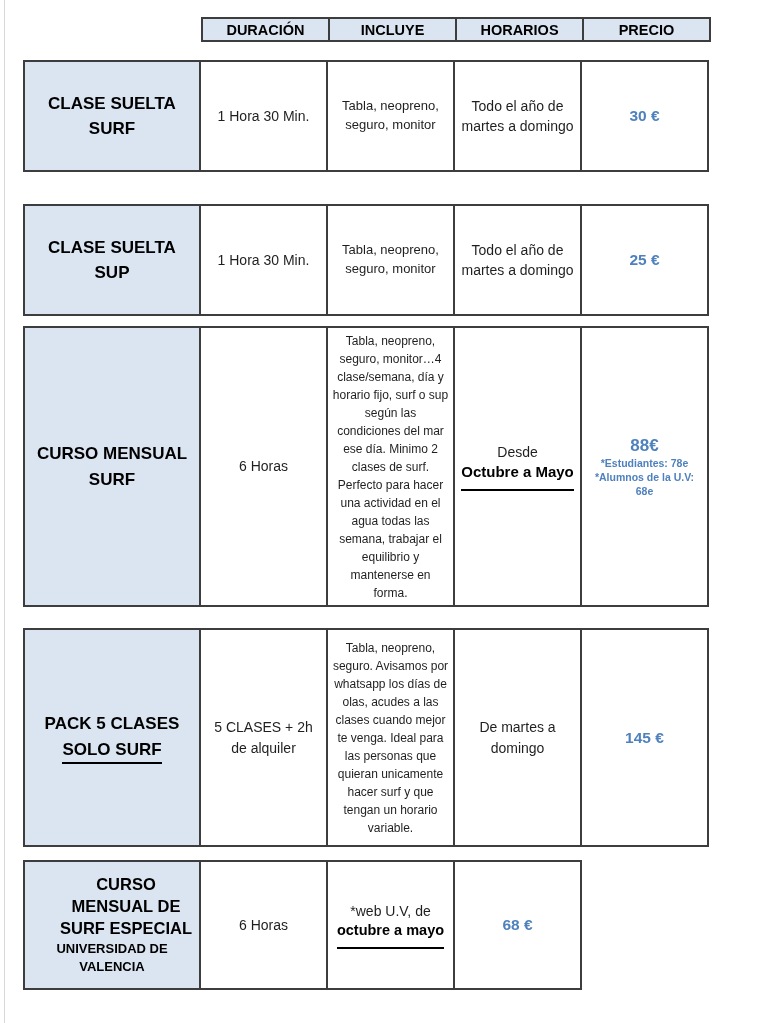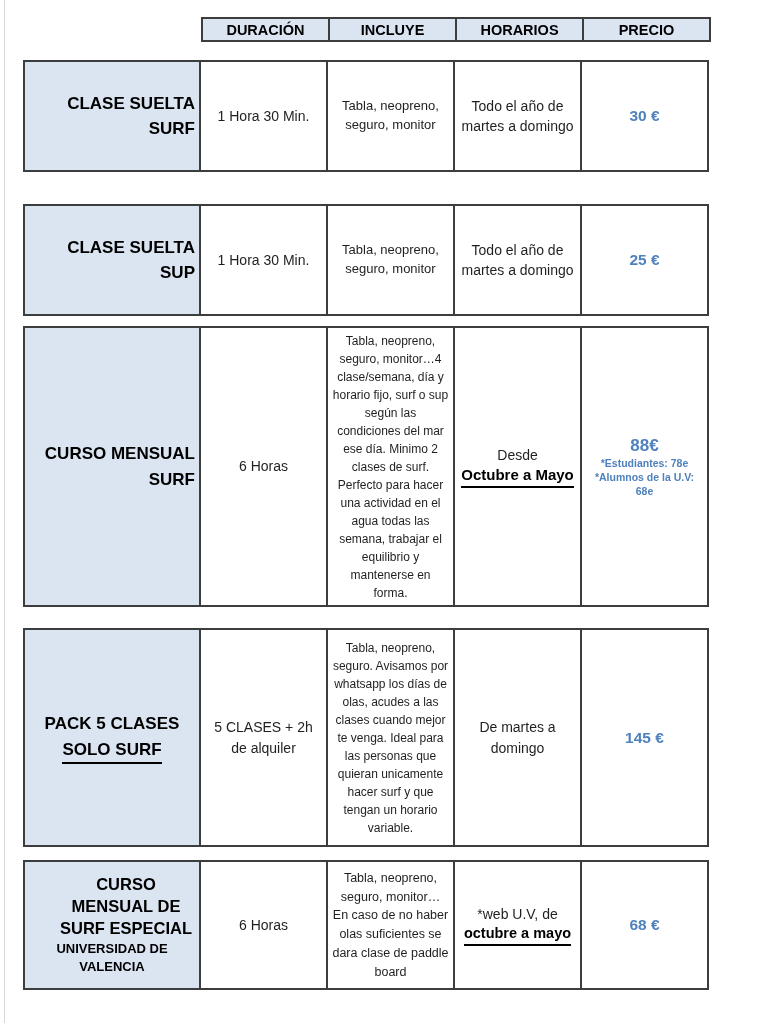--- a/index.html
+++ b/index.html
@@ -24,28 +24,28 @@
   .c{width:129px;}
   .c-label{width:178px;background:var(--cellblue);}
   .hdr{left:201px;top:17px;width:516px;height:25px;}
   .hdr .cell{background:var(--cellblue);font-weight:bold;font-size:14.5px;color:#000;padding:1px 2px;justify-content:center;}
   .row{left:23px;width:694px;}
   .r1{top:60px;height:112px;}
   .r2{top:204px;height:112px;}
   .r3{top:326px;height:281px;}
   .r4{top:628px;height:219px;}
   .r5{top:860px;height:130px;}
-  .course{font-weight:bold;color:#000;font-size:17px;line-height:1.5;text-align:right;}
+  .course{font-weight:bold;color:#000;font-size:17px;line-height:1.5;}
   .course-sub-ul{font-weight:bold;color:#000;font-size:17px;line-height:1.5;
     border-bottom:2.5px solid #000;padding-bottom:0px;display:inline-block;}
   .course-small{font-weight:bold;color:#000;font-size:13px;line-height:1.45;}
   .course-big{font-weight:bold;color:#000;font-size:16.5px;line-height:1.35;margin-left:28px;}
   .txt{font-size:14px;line-height:1.45;}
   .txt-sm{font-size:12px;line-height:1.5;}
-  .emph{font-weight:bold;color:#000;border-bottom:2px solid #000;display:inline-block;line-height:1.3;padding-bottom:1px;}
+  .emph{font-weight:bold;color:#000;border-bottom:2px solid #000;display:inline-block;line-height:1.3;padding-bottom:7px;}
   .hor-emph{font-size:15px;}
   .hor-emph-sm{font-size:14.5px;}
   .price{color:var(--price);font-weight:bold;font-size:15.5px;line-height:1.4;}
   .price-big{color:var(--price);font-weight:bold;font-size:17px;line-height:1.25;}
   .price-note{color:var(--price);font-weight:bold;font-size:10.5px;line-height:1.35;}
 </style>
 </head>
 <body>
 
 <div class="page">
@@ -144,23 +144,20 @@
 
   <div class="tbl row r5">
     <div class="cell c-label">
       <span class="course-big">CURSO MENSUAL DE SURF ESPECIAL</span>
       <span class="course-small">UNIVERSIDAD DE VALENCIA</span>
     </div>
     <div class="cell c">
       <span class="txt">6 Horas</span>
     </div>
     <div class="cell c">
-      <span class="txt-sm" style="font-size:12.5px;">Tabla, neopreno, seguro, monitor… En caso de no haber olas suficientes se dara clase de paddle board</span>
-    </div>
-    <div class="cell c">
       <span class="txt">*web U.V, de</span>
       <span class="emph hor-emph-sm">octubre a mayo</span>
     </div>
     <div class="cell c">
       <span class="price">68 €</span>
     </div>
   </div>
 </div>
 
 </body></html>

